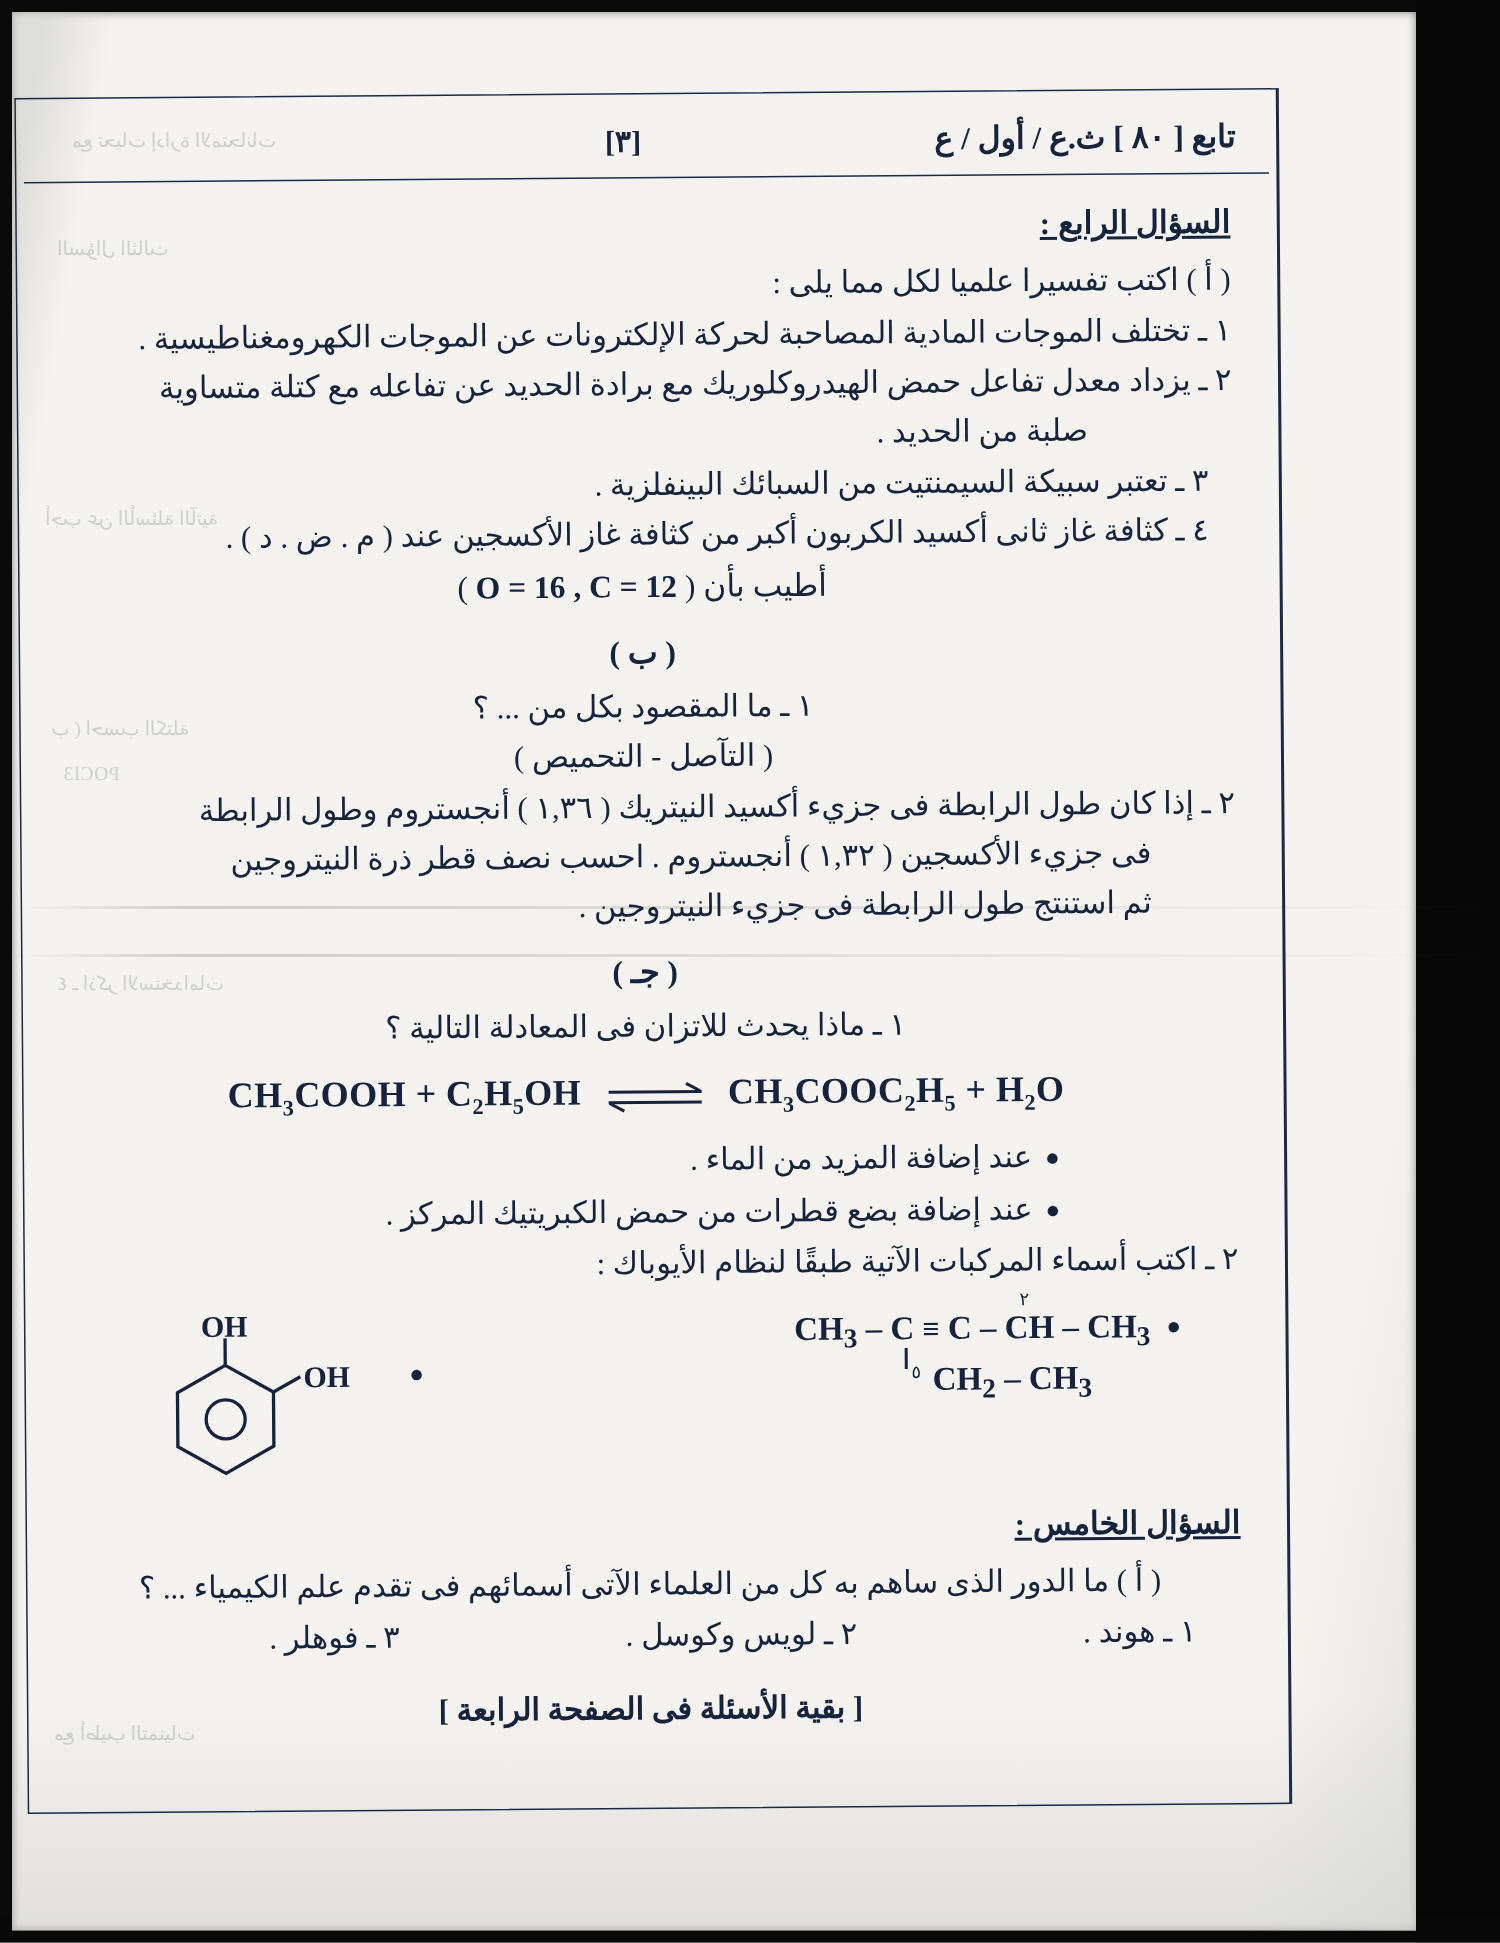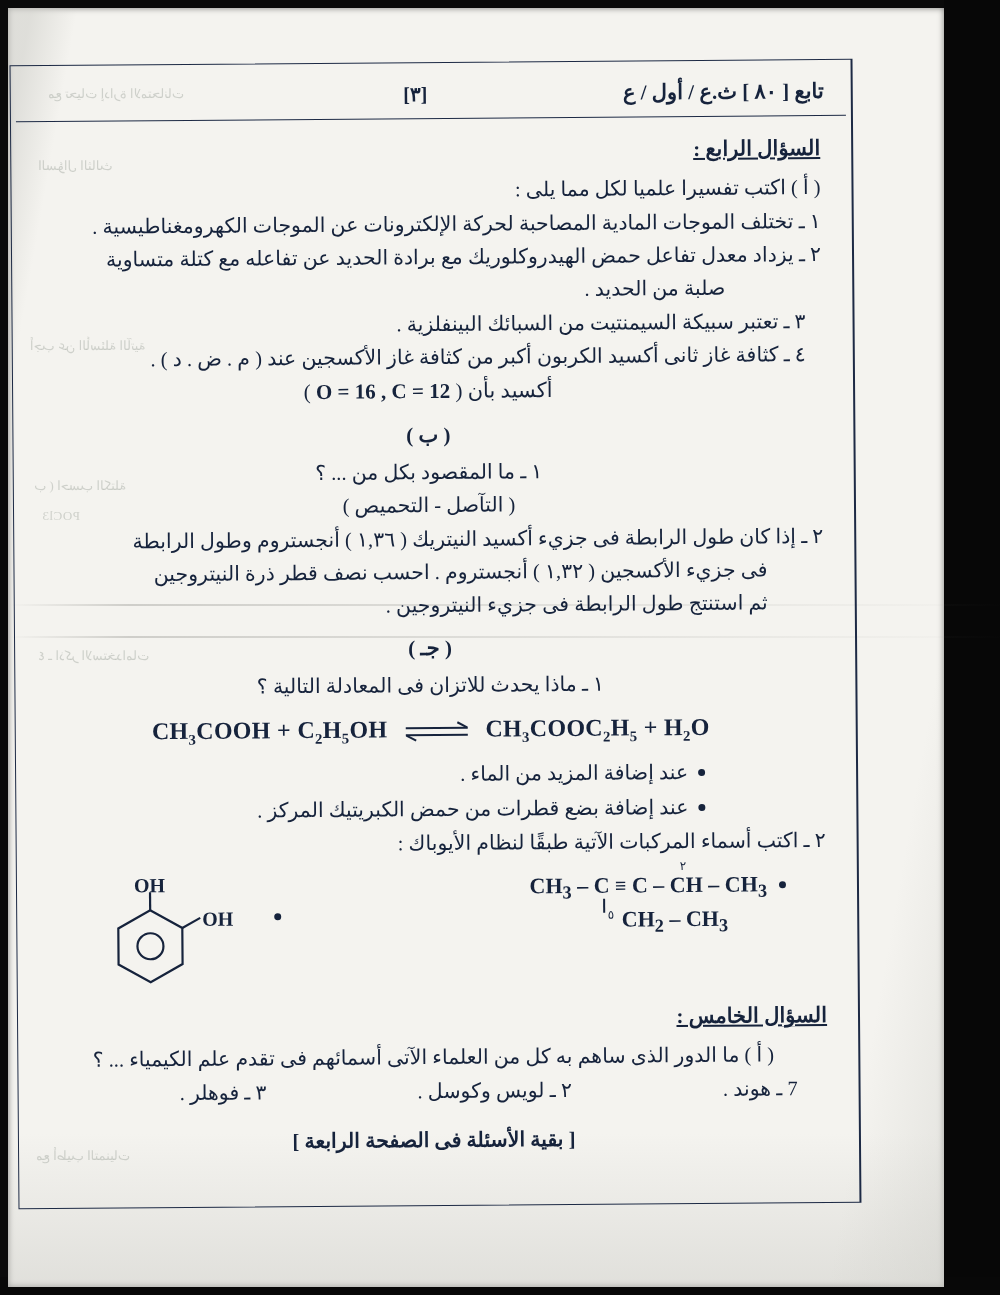--- a/index.html
+++ b/index.html
@@ -224,21 +224,21 @@
     <div class="qtitle">السؤال الرابع :</div>
 
     <div class="line">( أ ) اكتب تفسيرا علميا لكل مما يلى :</div>
     <div class="line">١ ـ تختلف الموجات المادية المصاحبة لحركة الإلكترونات عن الموجات الكهرومغناطيسية .</div>
     <div class="line">٢ ـ يزداد معدل تفاعل حمض الهيدروكلوريك مع برادة الحديد عن تفاعله مع كتلة متساوية</div>
     <div class="line indent3">صلبة من الحديد .</div>
     <div class="line indent1">٣ ـ تعتبر سبيكة السيمنتيت من السبائك البينفلزية .</div>
     <div class="line indent1">٤ ـ كثافة غاز ثانى أكسيد الكربون أكبر من كثافة غاز الأكسجين عند ( م . ض . د ) .</div>
 
     <div class="given">
-      <span>أكسيد بأن (</span>
+      <span>أطيب بأن (</span>
       <span class="nums">O = 16   ,   C = 12</span>
       <span>)</span>
     </div>
 
     <div class="part">( ب )</div>
     <div class="line ctr">١ ـ ما المقصود بكل من ... ؟</div>
     <div class="line ctr">( التآصل  -  التحميص )</div>
     <div class="line">٢ ـ إذا كان طول الرابطة فى جزيء أكسيد النيتريك ( ١,٣٦ ) أنجستروم وطول الرابطة</div>
     <div class="line indent2">فى جزيء الأكسجين ( ١,٣٢ ) أنجستروم . احسب نصف قطر ذرة النيتروجين</div>
     <div class="line indent2">ثم استنتج طول الرابطة فى جزيء النيتروجين .</div>
@@ -296,20 +296,20 @@
           <span class="lbl" style="left:26px;top:-4px;">OH</span>
           <span class="lbl" style="left:94px;top:30px;">OH</span>
         </div>
       </div>
     </div>
 
     <div class="qtitle" style="margin-top:10px;">السؤال الخامس :</div>
     <div class="line ctr">( أ ) ما الدور الذى ساهم به كل من العلماء الآتى أسمائهم فى تقدم علم الكيمياء ... ؟</div>
 
     <div class="sci-row">
-      <span>7 ـ هوند .</span>
+      <span>١ ـ هوند .</span>
       <span>٢ ـ لويس وكوسل .</span>
       <span>٣ ـ فوهلر .</span>
     </div>
 
     <div class="footnote">[ بقية الأسئلة فى الصفحة الرابعة ]</div>
   </div>
 </div>
 
 </body></html>

